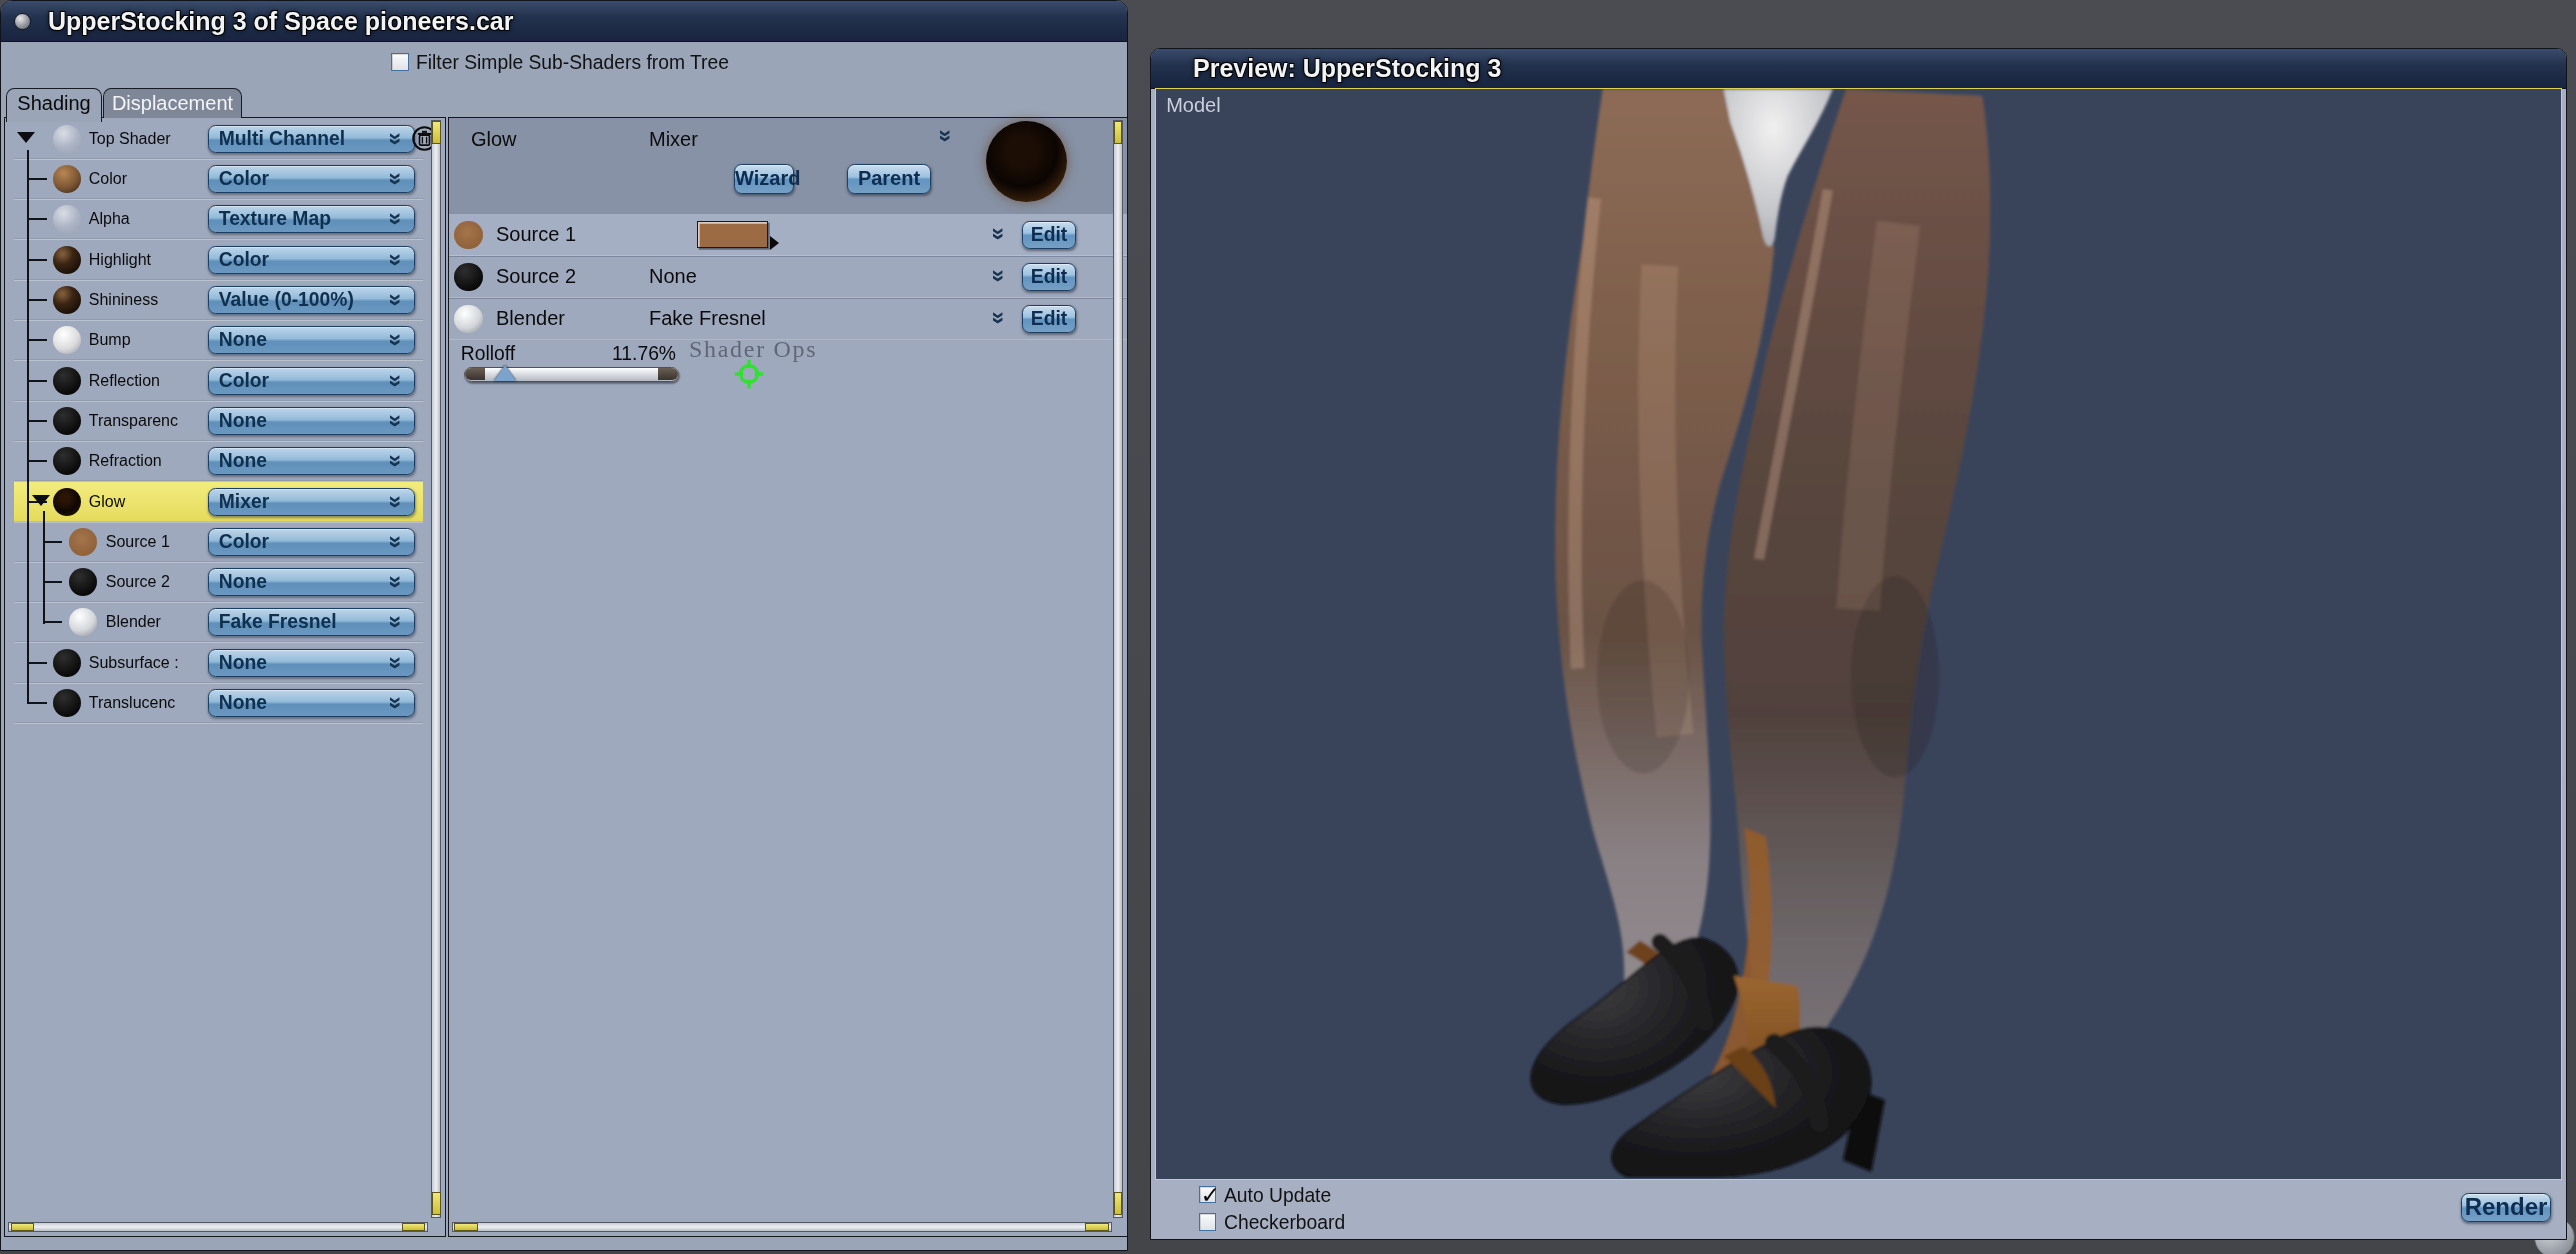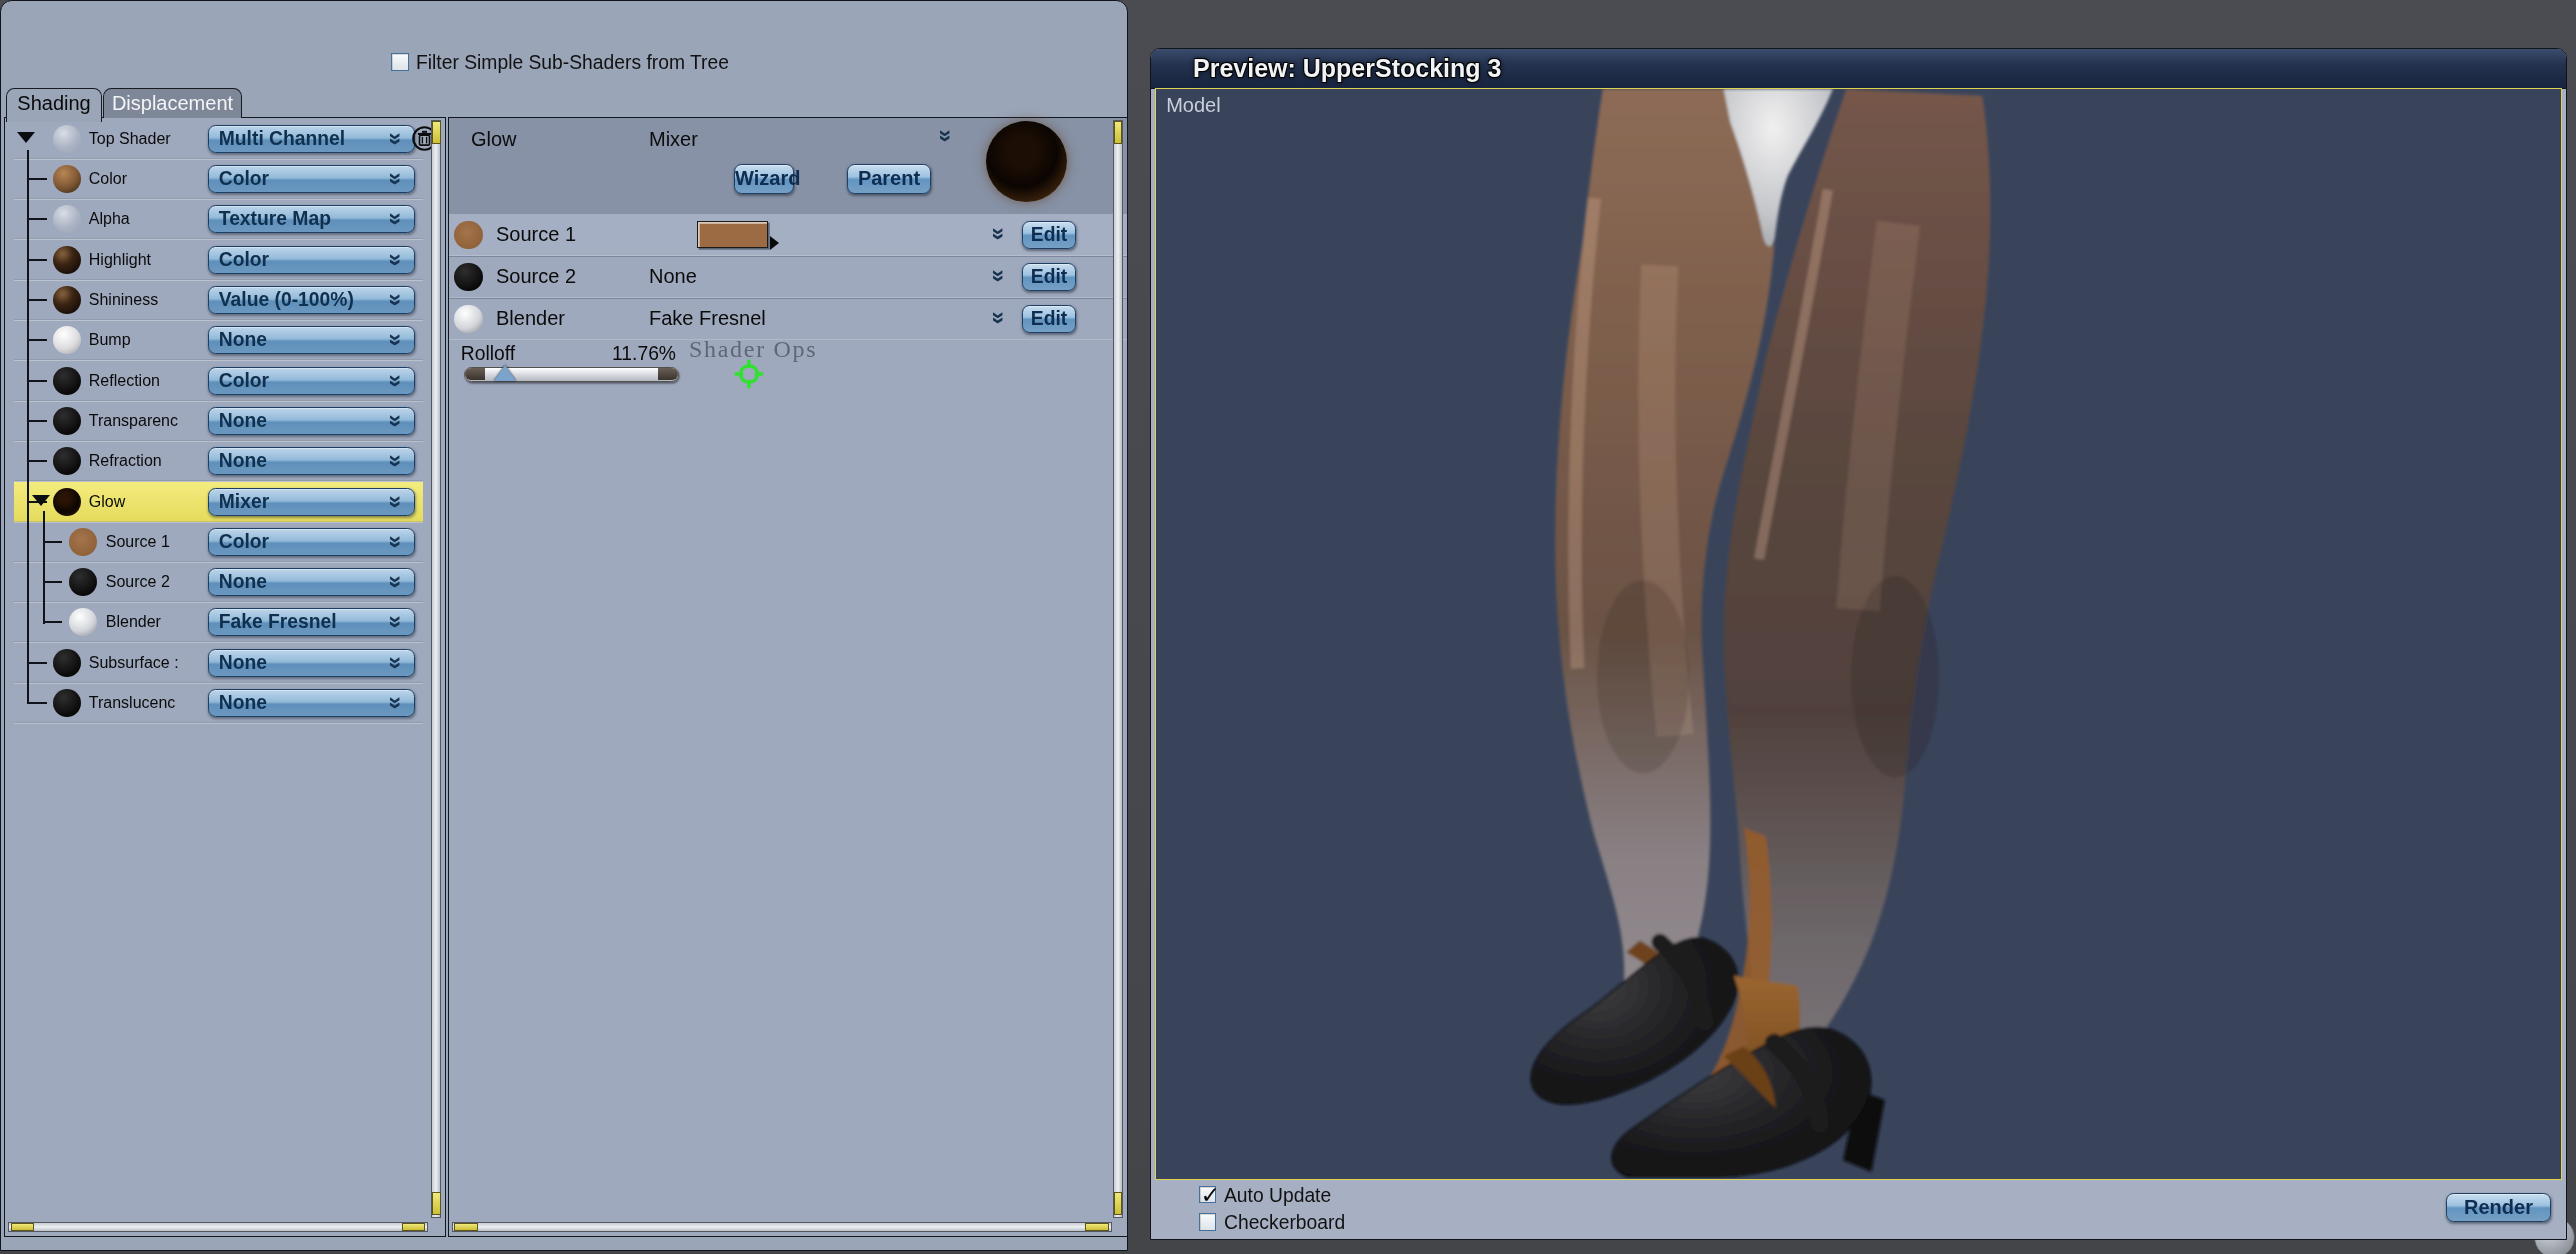--- a/index.html
+++ b/index.html
@@ -144,32 +144,36 @@
     position:absolute;left:1150px;top:48px;width:1417px;height:1192px;
     background:#a6b0c2;border:1.7px solid #101319;border-radius:10px 10px 0 0;box-sizing:border-box;z-index:3;
   }
   .win-preview .titlebar{height:39px;border-radius:8.4px 8.4px 0 0;text-align:center;}
   #viewport{
     position:absolute;left:4.2px;top:39px;right:4.2px;height:1092px;
     background:#39445b;border:1.7px solid #ddd34e;box-sizing:border-box;overflow:hidden;
   }
   #modelLabel{position:absolute;left:10px;top:5px;font-size:20px;color:#c9cfdb;z-index:2;}
   #previewBottom{position:absolute;left:8px;bottom:0;right:0;height:59px;margin-left:33px;}
-  #renderBtn{right:15px;top:12.6px;width:105px;height:29px;font-size:20px;line-height:26px;}
+  #renderBtn{right:15px;top:12.6px;width:90px;height:29px;font-size:24px;line-height:26px;}
   #resizeGrip{
     position:absolute;left:2534px;top:1217px;width:39px;height:39px;border-radius:50%;z-index:1;
     background:radial-gradient(circle at 35% 30%,#d6dadf,#9297a0 70%,#767b84);
     border:0.8px solid #5a5e66;
   }
   .ghostnote{position:absolute;}
 </style>
 </head>
 <body>
 
 <div class="win-left">
+  <div class="titlebar">
+    <span class="winwidget"></span>
+    <span class="titletext" style="left:47px">UpperStocking 3 of Space pioneers.car</span>
+  </div>
 
   <span class="cb" style="left:390px;top:52px"></span>
   <span class="cblabel" style="left:415px;top:51px">Filter Simple Sub-Shaders from Tree</span>
 
   <div class="tab active" style="left:5px;width:96px">
     <span>Shading</span>
   </div>
   <div class="tab inactive" style="left:102px;width:139px">
     <span>Displacement</span>
   </div>

